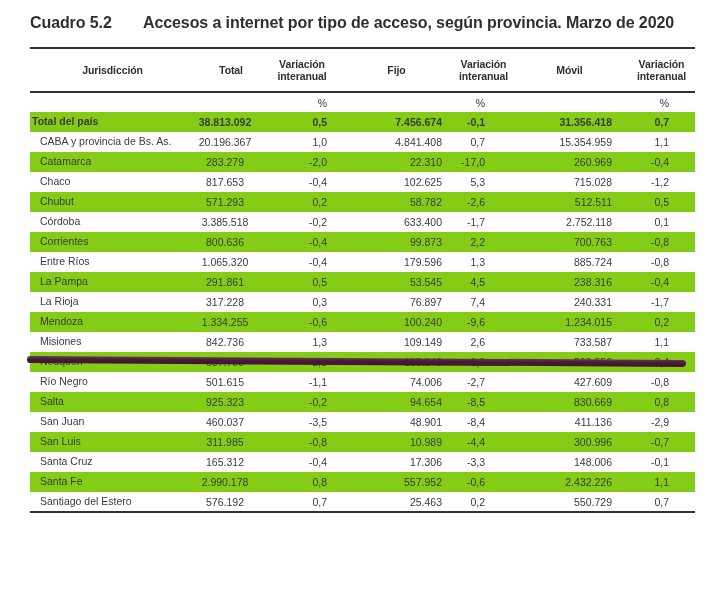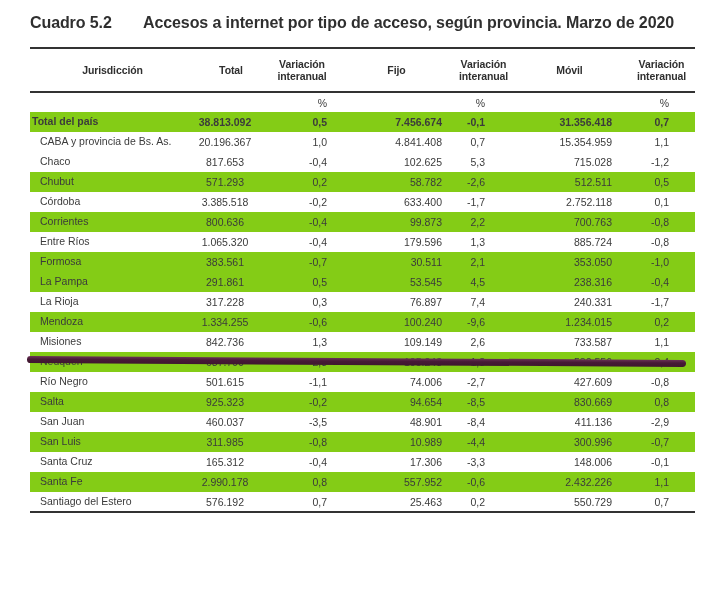--- a/index.html
+++ b/index.html
@@ -111,20 +111,29 @@
   </tr>
         <tr>
     <td>CABA y provincia de Bs. As.</td>
     <td>20.196.367</td>
     <td>1,0</td>
     <td>4.841.408</td>
     <td>0,7</td>
     <td>15.354.959</td>
     <td>1,1</td>
   </tr>
+        <tr class="stripe">
+    <td>Catamarca</td>
+    <td>283.279</td>
+    <td>-2,0</td>
+    <td>22.310</td>
+    <td>-17,0</td>
+    <td>260.969</td>
+    <td>-0,4</td>
+  </tr>
         <tr>
     <td>Chaco</td>
     <td>817.653</td>
     <td>-0,4</td>
     <td>102.625</td>
     <td>5,3</td>
     <td>715.028</td>
     <td>-1,2</td>
   </tr>
         <tr class="stripe">
@@ -157,29 +166,20 @@
         <tr>
     <td>Entre Ríos</td>
     <td>1.065.320</td>
     <td>-0,4</td>
     <td>179.596</td>
     <td>1,3</td>
     <td>885.724</td>
     <td>-0,8</td>
   </tr>
         <tr class="stripe">
-    <td>Formosa</td>
-    <td>383.561</td>
-    <td>-0,7</td>
-    <td>30.511</td>
-    <td>2,1</td>
-    <td>353.050</td>
-    <td>-1,0</td>
-  </tr>
-        <tr class="stripe">
     <td>La Pampa</td>
     <td>291.861</td>
     <td>0,5</td>
     <td>53.545</td>
     <td>4,5</td>
     <td>238.316</td>
     <td>-0,4</td>
   </tr>
         <tr>
     <td>La Rioja</td>

